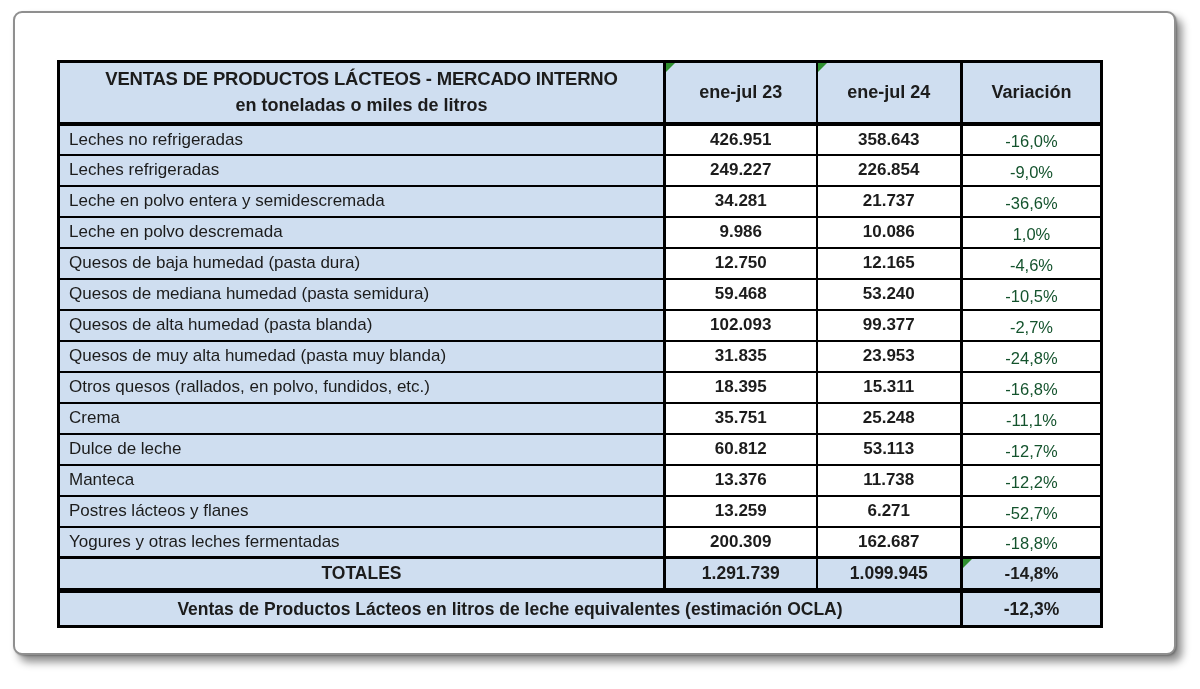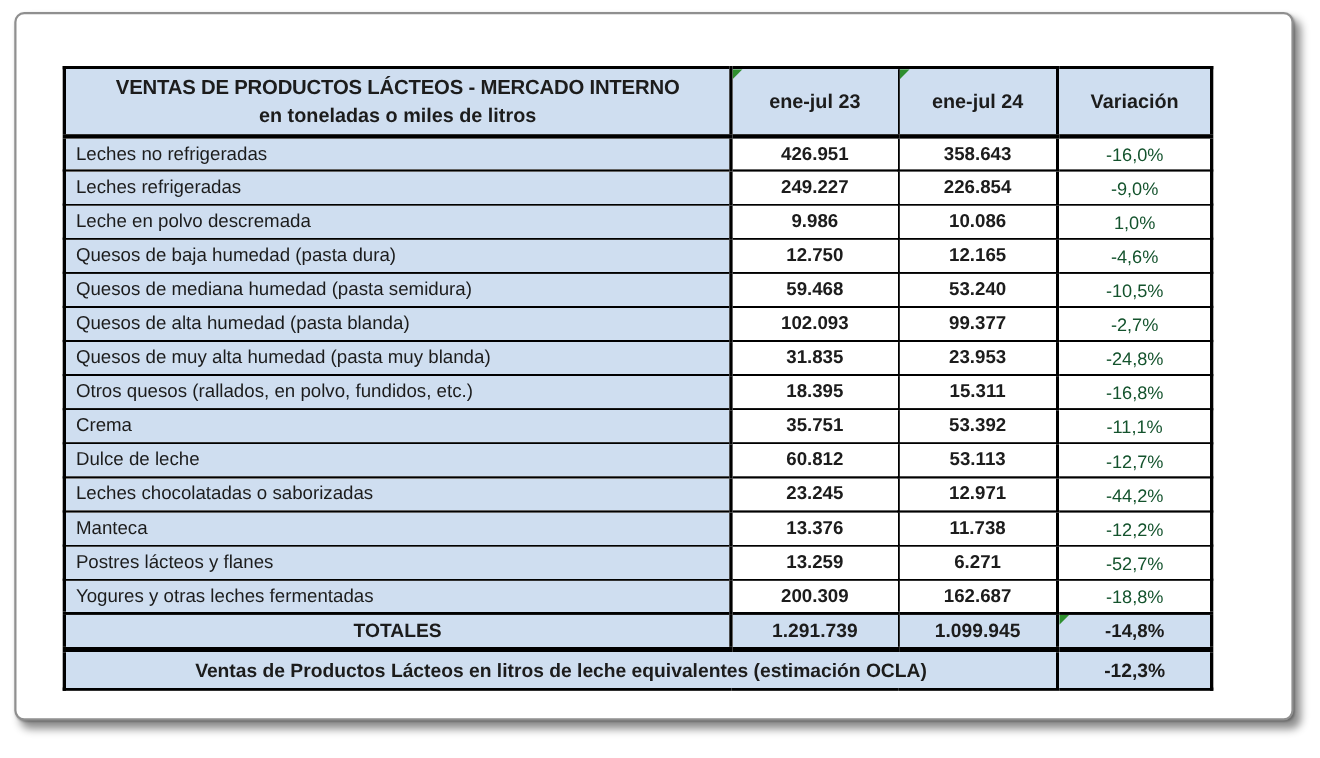--- a/index.html
+++ b/index.html
@@ -153,20 +153,26 @@
     <td class="c-v24">358.643</td>
     <td class="c-var">-16,0%</td>
   </tr>
         <tr class="data-row">
     <td class="c-prod">Leches refrigeradas</td>
     <td class="c-v23">249.227</td>
     <td class="c-v24">226.854</td>
     <td class="c-var">-9,0%</td>
   </tr>
         <tr class="data-row">
+    <td class="c-prod">Leche en polvo entera y semidescremada</td>
+    <td class="c-v23">34.281</td>
+    <td class="c-v24">21.737</td>
+    <td class="c-var">-36,6%</td>
+  </tr>
+        <tr class="data-row">
     <td class="c-prod">Leche en polvo descremada</td>
     <td class="c-v23">9.986</td>
     <td class="c-v24">10.086</td>
     <td class="c-var">1,0%</td>
   </tr>
         <tr class="data-row">
     <td class="c-prod">Quesos de baja humedad (pasta dura)</td>
     <td class="c-v23">12.750</td>
     <td class="c-v24">12.165</td>
     <td class="c-var">-4,6%</td>
@@ -191,34 +197,28 @@
   </tr>
         <tr class="data-row">
     <td class="c-prod">Otros quesos (rallados, en polvo, fundidos, etc.)</td>
     <td class="c-v23">18.395</td>
     <td class="c-v24">15.311</td>
     <td class="c-var">-16,8%</td>
   </tr>
         <tr class="data-row">
     <td class="c-prod">Crema</td>
     <td class="c-v23">35.751</td>
-    <td class="c-v24">53.392</td>
+    <td class="c-v24">25.248</td>
     <td class="c-var">-11,1%</td>
   </tr>
         <tr class="data-row">
     <td class="c-prod">Dulce de leche</td>
     <td class="c-v23">60.812</td>
     <td class="c-v24">53.113</td>
     <td class="c-var">-12,7%</td>
-  </tr>
-        <tr class="data-row">
-    <td class="c-prod">Leches chocolatadas o saborizadas</td>
-    <td class="c-v23">23.245</td>
-    <td class="c-v24">12.971</td>
-    <td class="c-var">-44,2%</td>
   </tr>
         <tr class="data-row">
     <td class="c-prod">Manteca</td>
     <td class="c-v23">13.376</td>
     <td class="c-v24">11.738</td>
     <td class="c-var">-12,2%</td>
   </tr>
         <tr class="data-row">
     <td class="c-prod">Postres lácteos y flanes</td>
     <td class="c-v23">13.259</td>

